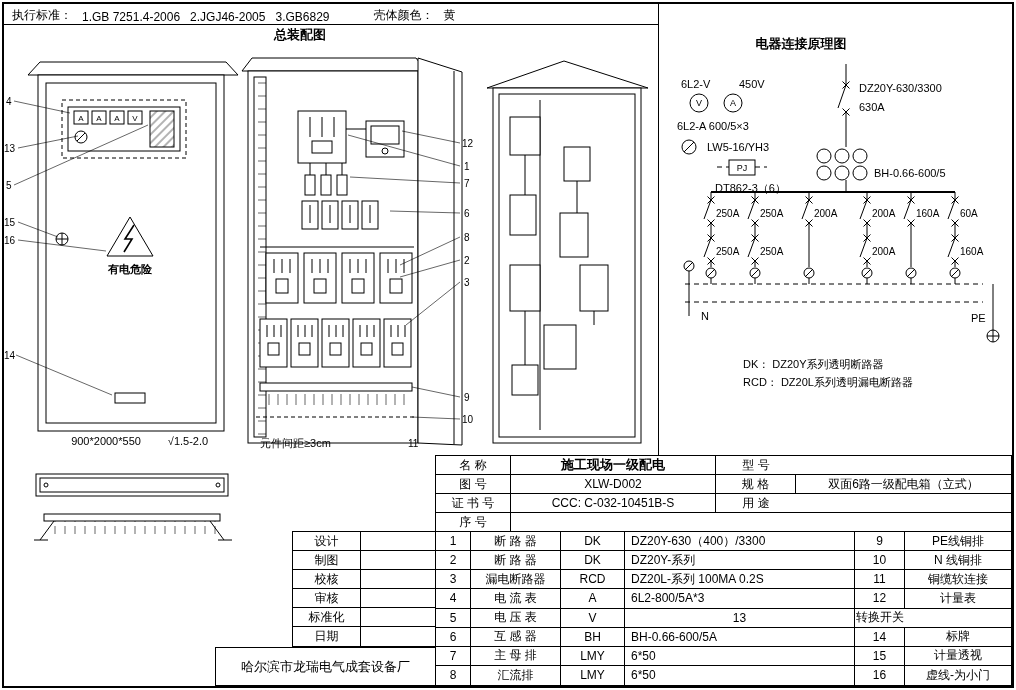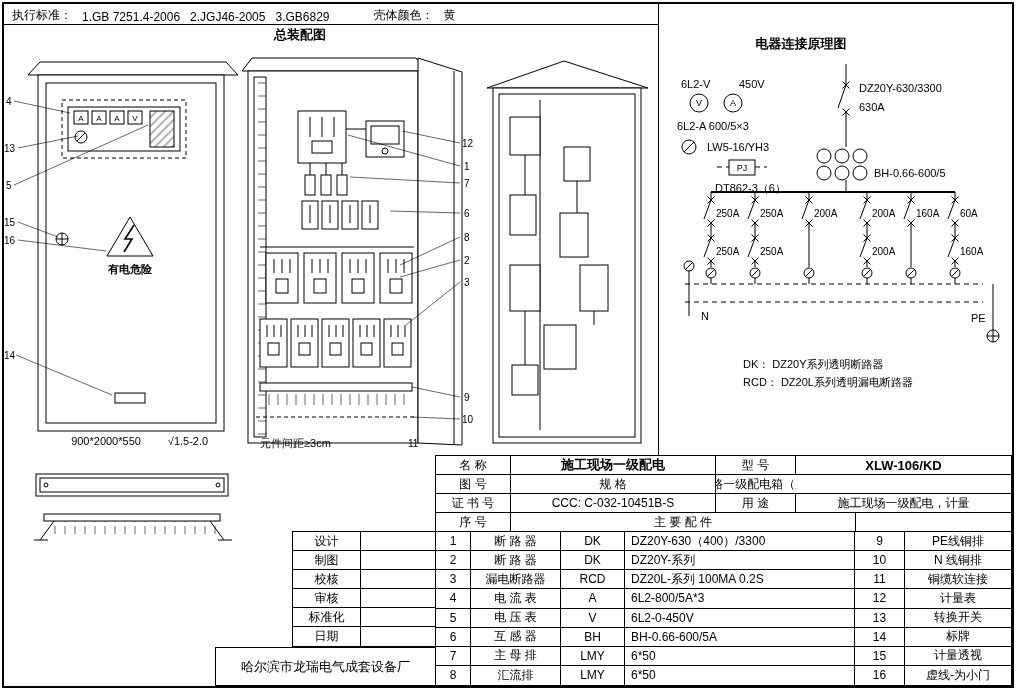--- a/index.html
+++ b/index.html
@@ -479,36 +479,34 @@
     </svg>
   </div>
 
   <div class="factory-box">哈尔滨市龙瑞电气成套设备厂</div>
 
   <div class="titleblock">
     <div class="tb-row">
       <div class="tb-cell">名  称</div>
       <div class="tb-cell big">施工现场一级配电</div>
       <div class="tb-cell">型  号</div>
-      <div class="tb-cell big">XLW-106/KD</div>
     </div>
     <div class="tb-row">
       <div class="tb-cell">图  号</div>
+      <div class="tb-cell">XLW-D002</div>
       <div class="tb-cell">规  格</div>
       <div class="tb-cell">双面6路一级配电箱（立式）</div>
     </div>
     <div class="tb-row">
       <div class="tb-cell">证 书 号</div>
       <div class="tb-cell">CCC: C-032-10451B-S</div>
       <div class="tb-cell">用  途</div>
-      <div class="tb-cell">施工现场一级配电，计量</div>
     </div>
     <div class="tb-row r4">
       <div class="tb-cell">序  号</div>
-      <div class="tb-cell">主  要  配  件</div>
       <div class="tb-cell"></div>
     </div>
   </div>
 
   <div class="roleblock">
     <div class="role-row">
       <div class="role-cell">设计</div>
       <div class="sig-cell"></div>
     </div>
     <div class="role-row">
@@ -563,21 +561,20 @@
       <div class="pt-cell">电 流 表</div>
       <div class="pt-cell">A</div>
       <div class="pt-cell c-spec">6L2-800/5A*3</div>
       <div class="pt-cell">12</div>
       <div class="pt-cell">计量表</div>
     </div>
     <div class="pt-row">
       <div class="pt-cell">5</div>
       <div class="pt-cell">电 压 表</div>
       <div class="pt-cell">V</div>
-      <div class="pt-cell c-spec">6L2-0-450V</div>
       <div class="pt-cell">13</div>
       <div class="pt-cell">转换开关</div>
     </div>
     <div class="pt-row">
       <div class="pt-cell">6</div>
       <div class="pt-cell">互 感 器</div>
       <div class="pt-cell">BH</div>
       <div class="pt-cell c-spec">BH-0.66-600/5A</div>
       <div class="pt-cell">14</div>
       <div class="pt-cell">标牌</div>

